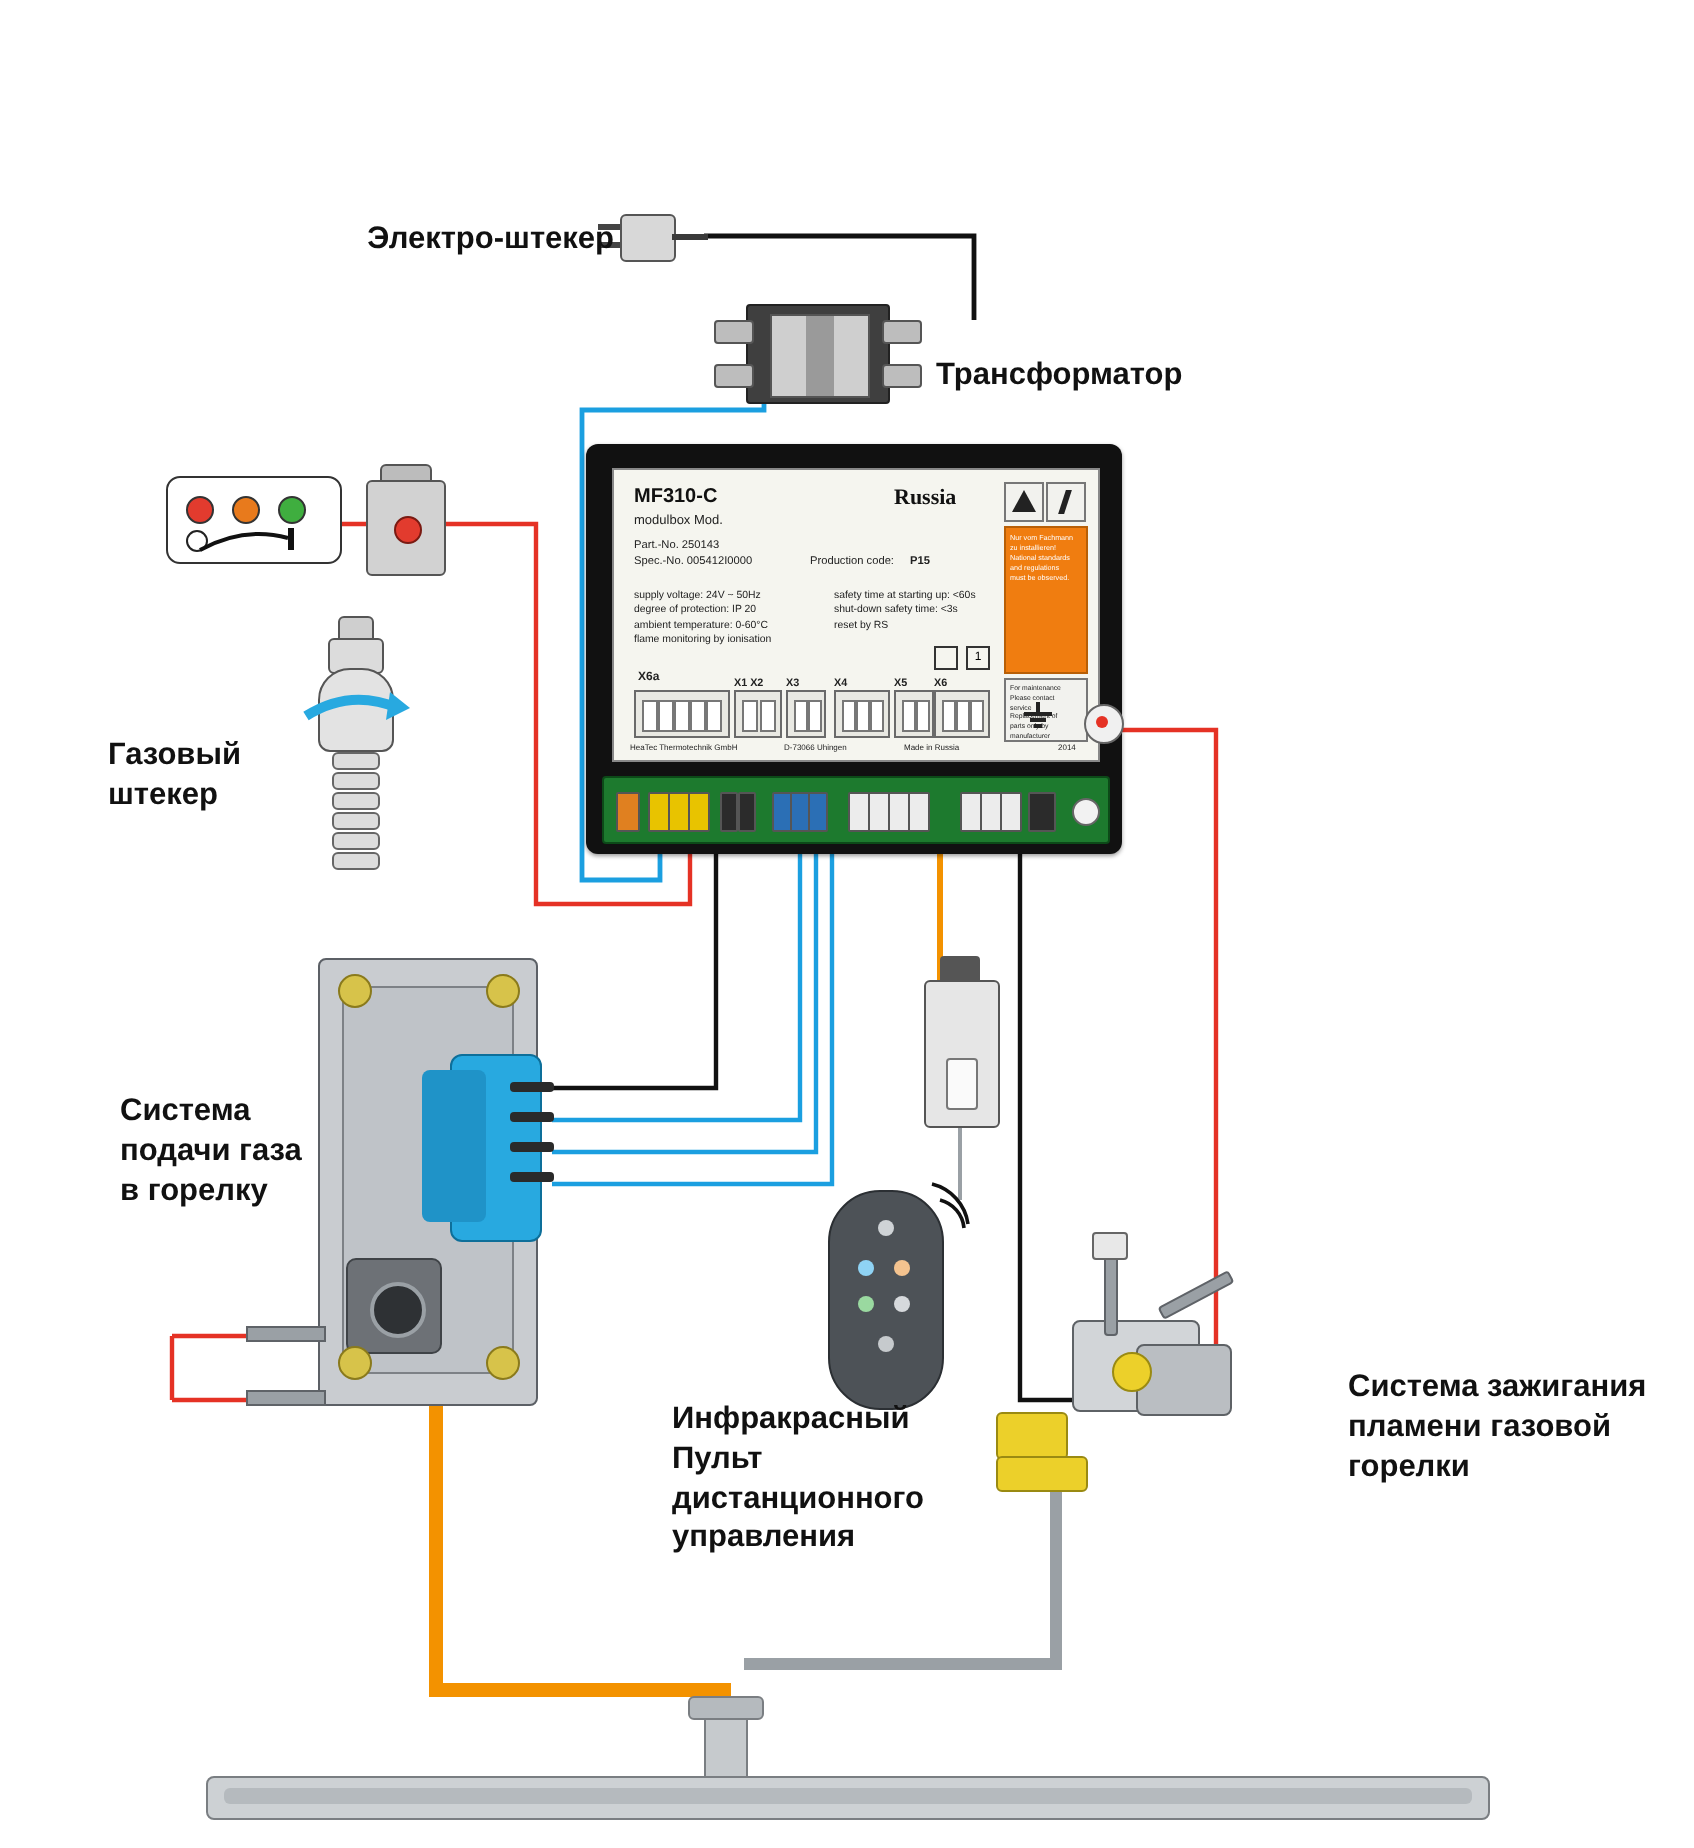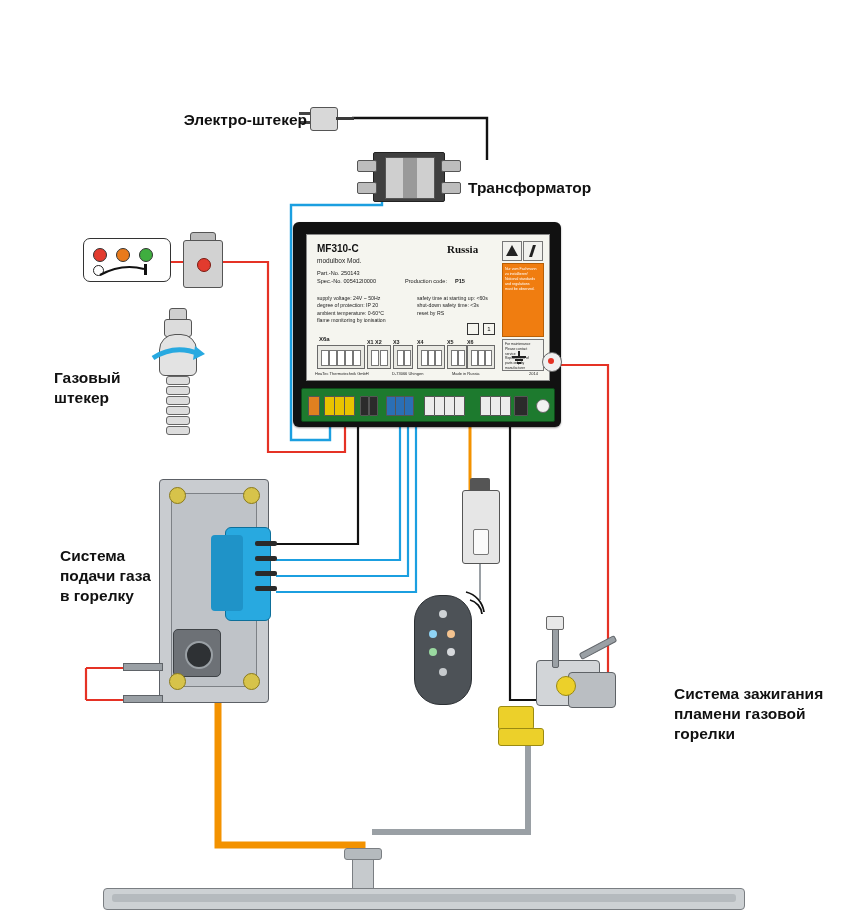--- a/index.html
+++ b/index.html
@@ -339,20 +339,24 @@
     </div>
 
   <div class="rem">
     <div class="rem-d" style="left:24px;top:14px;"></div>
     <div class="rem-d" style="left:14px;top:34px;background:#8fd3f4;"></div>
     <div class="rem-d" style="left:32px;top:34px;background:#f4c38f;"></div>
     <div class="rem-d" style="left:14px;top:52px;background:#9ad9a0;"></div>
     <div class="rem-d" style="left:32px;top:52px;background:#d6d9dc;"></div>
     <div class="rem-d" style="left:24px;top:72px;background:#c6cacd;"></div>
   </div>
+  <div class="lbl" style="left:336px;top:700px;white-space:pre-line;">Инфракрасный
+Пульт
+дистанционного
+управления</div>
 
   <div class="ig-base"></div>
   <div class="ig-cyl"></div>
   <div class="ig-yel" style="left:498px;top:706px;width:34px;height:22px;"></div>
   <div class="ig-yel" style="left:498px;top:728px;width:44px;height:16px;"></div>
   <div class="ig-yel" style="left:556px;top:676px;width:18px;height:18px;border-radius:50%;"></div>
   <div class="ig-rod" style="left:552px;top:626px;width:5px;height:40px;border-radius:2px;"></div>
   <div class="ig-rod" style="left:578px;top:644px;width:38px;height:5px;border-radius:2px;transform:rotate(-28deg);"></div>
   <div class="ig-tip" style="left:546px;top:616px;width:16px;height:12px;"></div>
   <div class="lbl" style="left:646px;top:684px;white-space:pre-line;margin-left:28px;">Система зажигания

